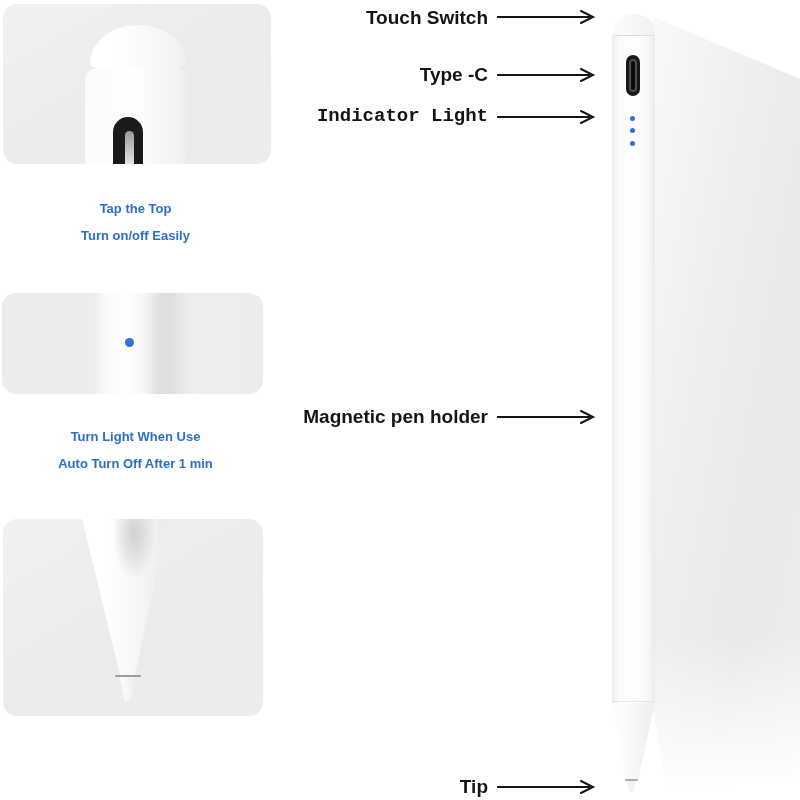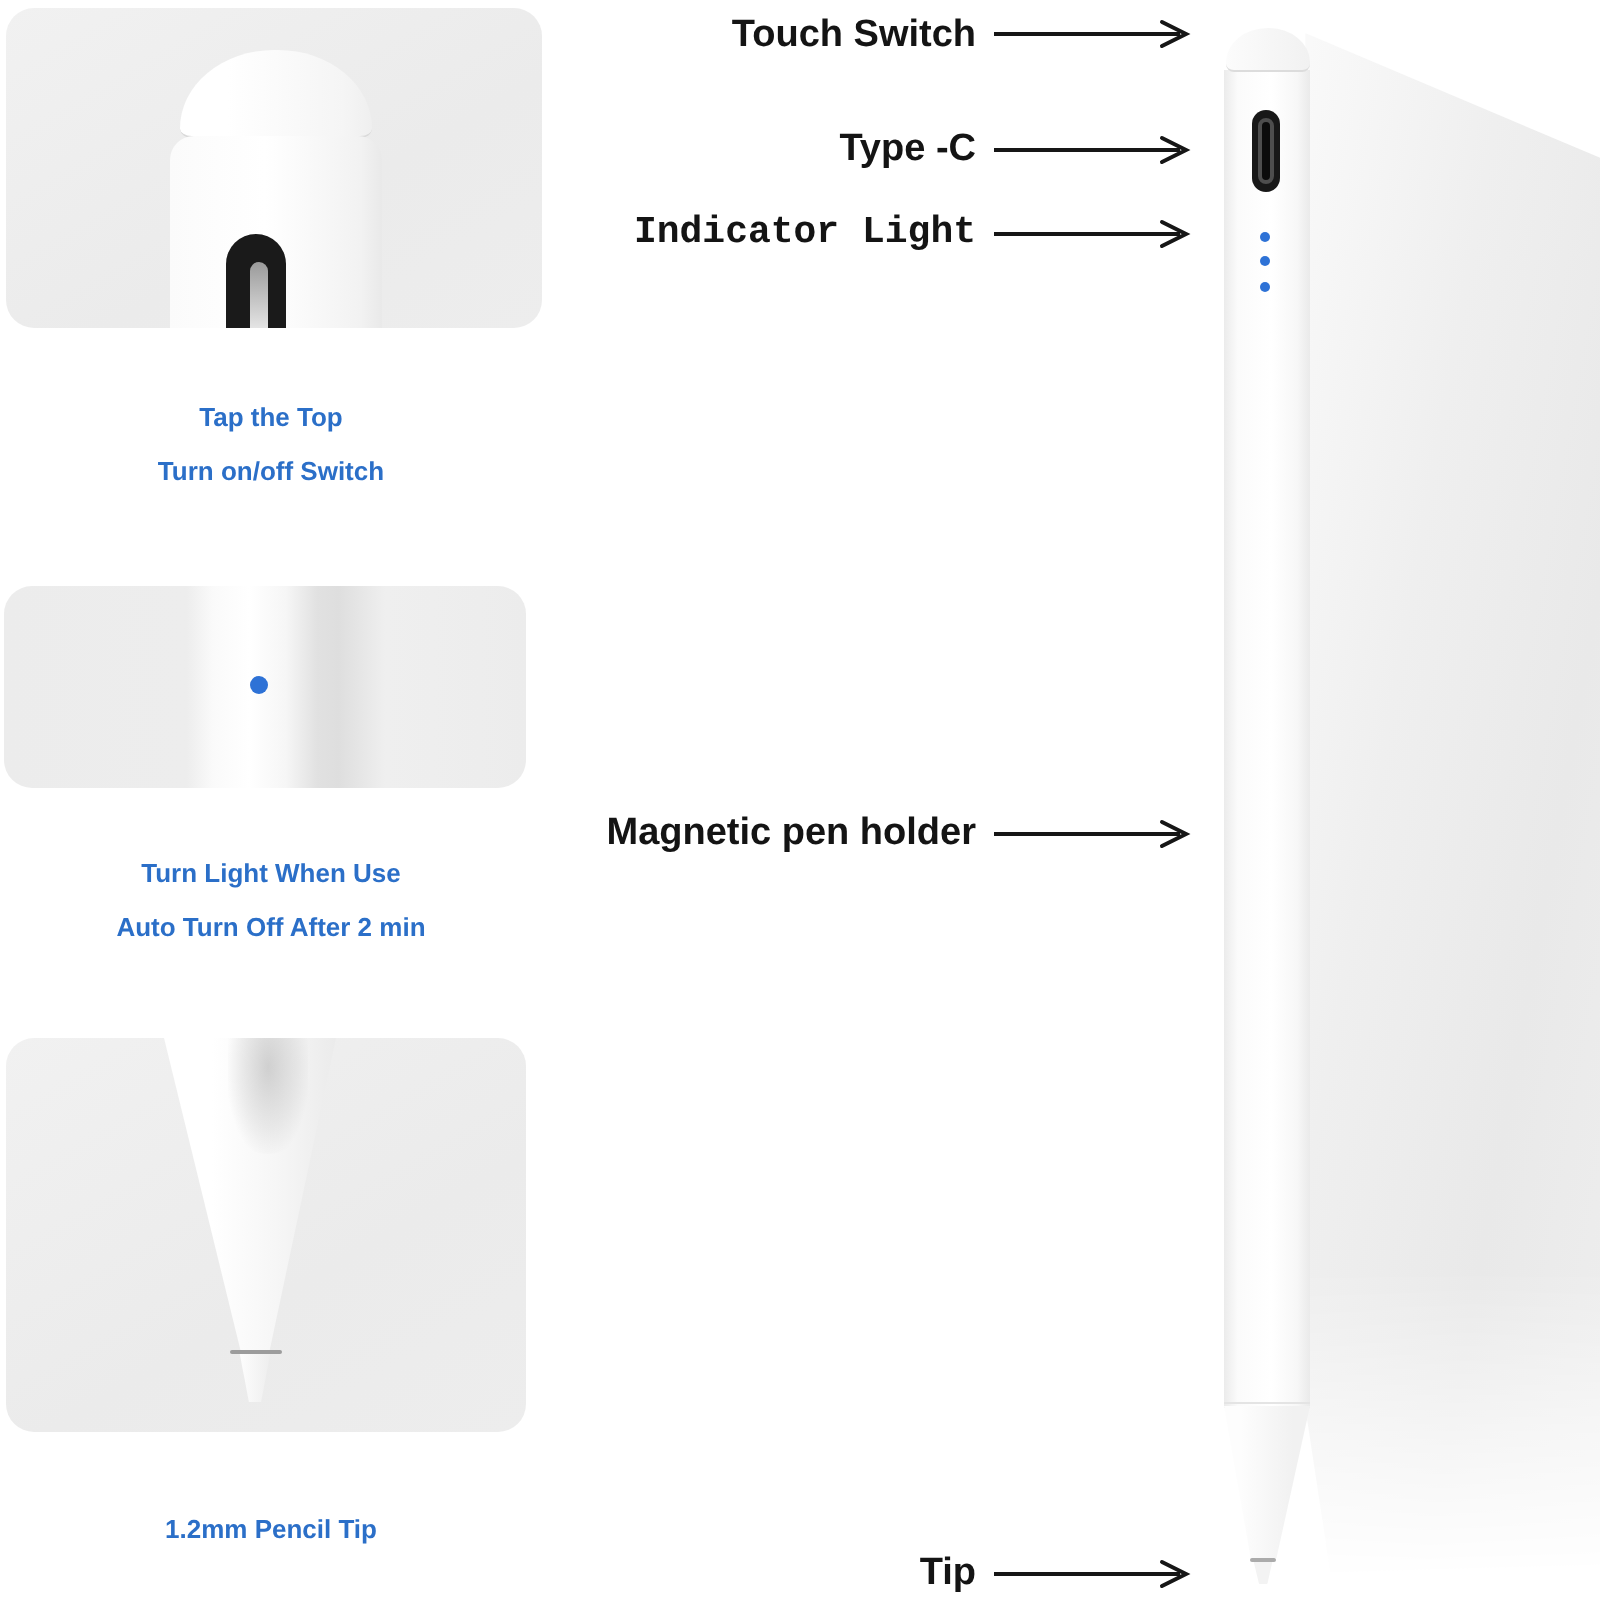--- a/index.html
+++ b/index.html
@@ -100,39 +100,36 @@
 
   <div class="panel" id="panel-top">
     <div class="p1-cap"></div>
     <div class="p1-body"></div>
     <div class="p1-port">
       <div class="p1-port-slot"></div>
     </div>
   </div>
   <div class="caption" id="caption-top">
     <span>Tap the Top</span>
-    <span>Turn on/off Switch</span>
+    <span>Turn on/off Easily</span>
   </div>
 
   <div class="panel" id="panel-mid">
     <div class="p2-dot"></div>
   </div>
   <div class="caption" id="caption-mid">
     <span>Turn Light When Use</span>
-    <span>Auto Turn Off After 2 min</span>
+    <span>Auto Turn Off After 1 min</span>
   </div>
 
   <div class="panel" id="panel-bot">
     <div class="p3-cone"></div>
     <div class="p3-shadow"></div>
     <div class="p3-ring"></div>
     <div class="p3-nib"></div>
-  </div>
-  <div class="caption" id="caption-bot">
-    <span>1.2mm Pencil Tip</span>
   </div>
 
   <div>
     <div class="pen-side"></div>
     <div class="pen-front"></div>
     <div class="pen-cap"></div>
     <div class="pen-port">
       <div class="pen-port-slot"></div>
     </div>
     <div class="pen-dot" id="pen-dot-1"></div>

